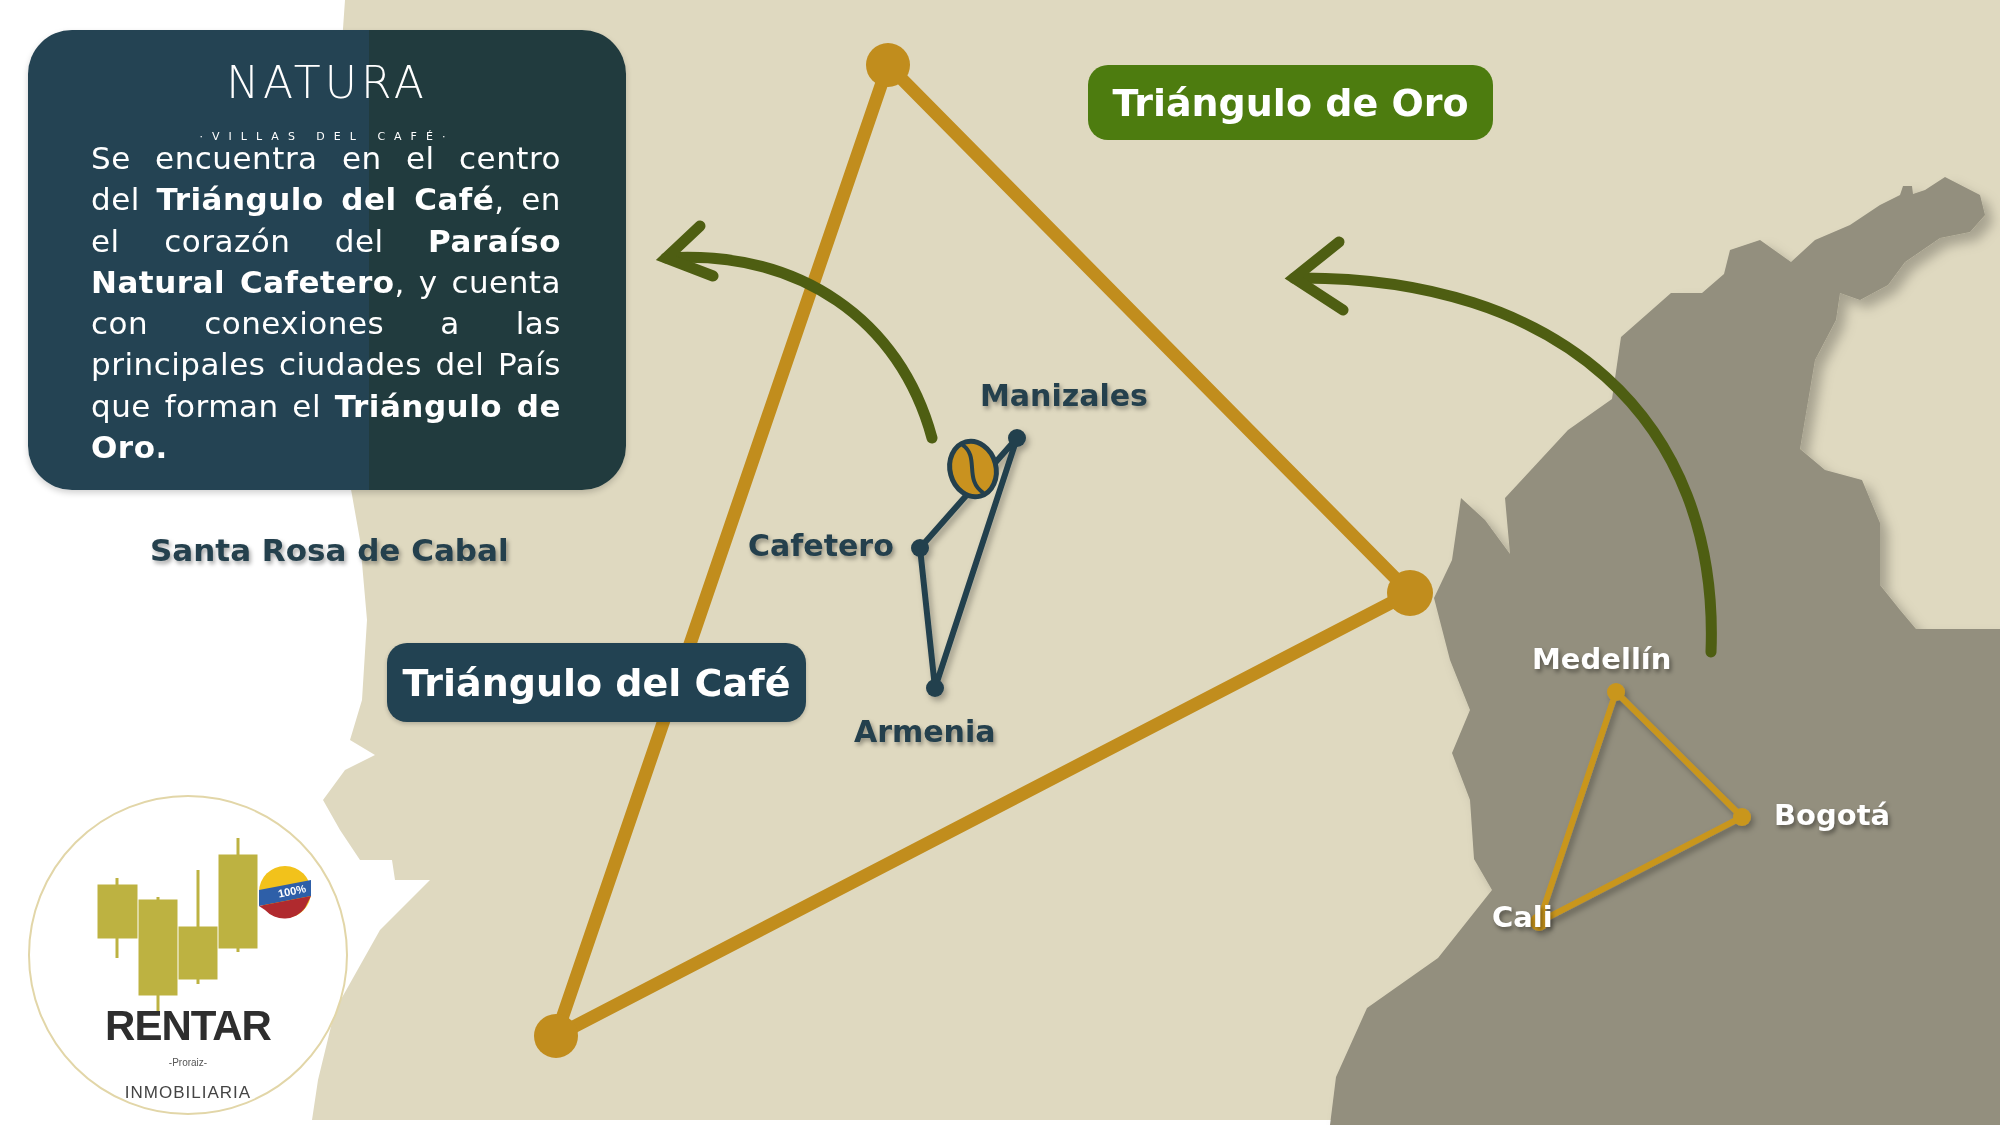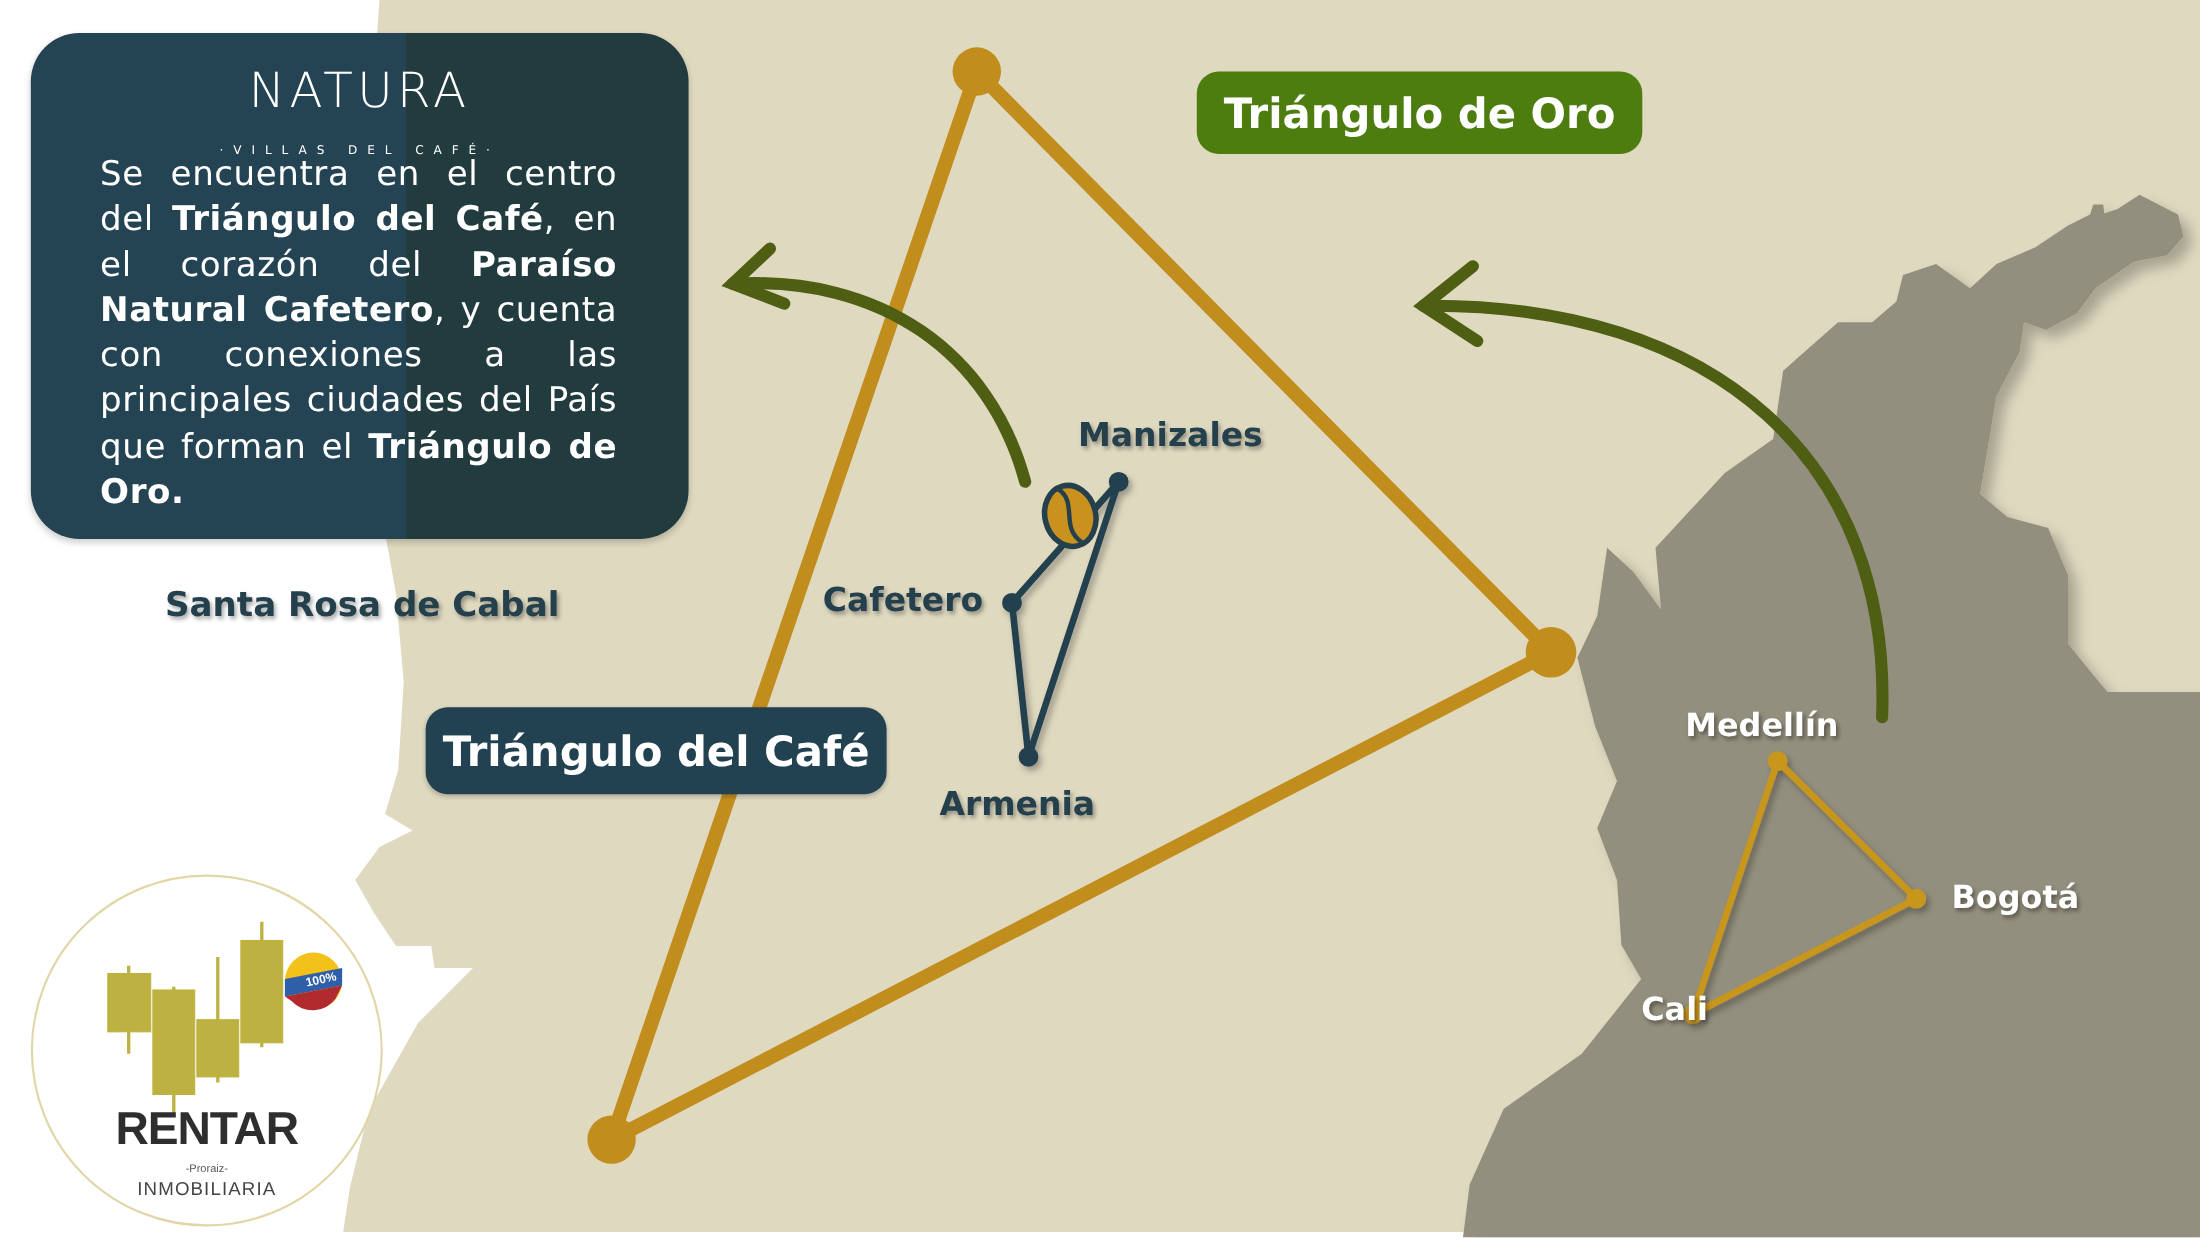--- a/index.html
+++ b/index.html
@@ -22,21 +22,21 @@
   .info-text b { font-weight: 700; }
   .pill { position: absolute; border-radius: 20px; color: #ffffff; font-family: "DejaVu Sans", sans-serif; font-weight: 700; display: flex; align-items: center; justify-content: center; }
   .pill-oro { left: 1041px; top: 65px; width: 405px; height: 75px; background: #4d7c0f; font-size: 38px; margin-left: 47px; }
   .pill-cafe { left: 387px; top: 643px; width: 419px; height: 79px; background: #224252; font-size: 38px; box-shadow: 0 2px 4px rgba(0,0,0,0.2); }
   .city { position: absolute; font-family: "DejaVu Sans", sans-serif; font-weight: 700; white-space: nowrap; }
   .city-dark { color: #24404d; text-shadow: 2px 3px 4px rgba(0,0,0,0.35); font-size: 30px; }
   .city-light { color: #ffffff; text-shadow: 2px 3px 4px rgba(0,0,0,0.4); font-size: 29px; }
   .rentar-logo { position: absolute; left: 28px; top: 795px; width: 320px; height: 320px; border-radius: 50%; background: #ffffff; border: 2px solid #e2d6a8; box-sizing: border-box; }
   .rentar-name { position: absolute; left: 0; right: 0; top: 205px; text-align: center; font-family: "Liberation Sans", sans-serif; font-weight: 700; font-size: 42px; color: #2e2e2e; letter-spacing: -1px; }
   .rentar-sub { position: absolute; left: 0; right: 0; top: 260px; text-align: center; font-family: "Liberation Sans", sans-serif; font-size: 10px; color: #555555; }
-  .rentar-type { position: absolute; left: 0; right: 0; top: 274px; text-align: center; font-family: "Liberation Sans", sans-serif; font-size: 17px; color: #444444; letter-spacing: 1px; }
+  .rentar-type { position: absolute; left: 0; right: 0; top: 286px; text-align: center; font-family: "Liberation Sans", sans-serif; font-size: 17px; color: #444444; letter-spacing: 1px; }
   .badge-text { position: absolute; left: 236px; top: 88px; width: 52px; text-align: center; font-family: "Liberation Sans", sans-serif; font-weight: 700; font-size: 11px; color: #ffffff; transform: rotate(-12deg); }
 </style>
 </head>
 <body>
 
 <svg class="stage" viewBox="0 0 2000 1125" xmlns="http://www.w3.org/2000/svg">
   <defs>
     <filter id="mapShadow" x="-10%" y="-10%" width="130%" height="130%">
       <feDropShadow dx="8" dy="8" stdDeviation="6" flood-color="#000000" flood-opacity="0.25"></feDropShadow>
     </filter>

